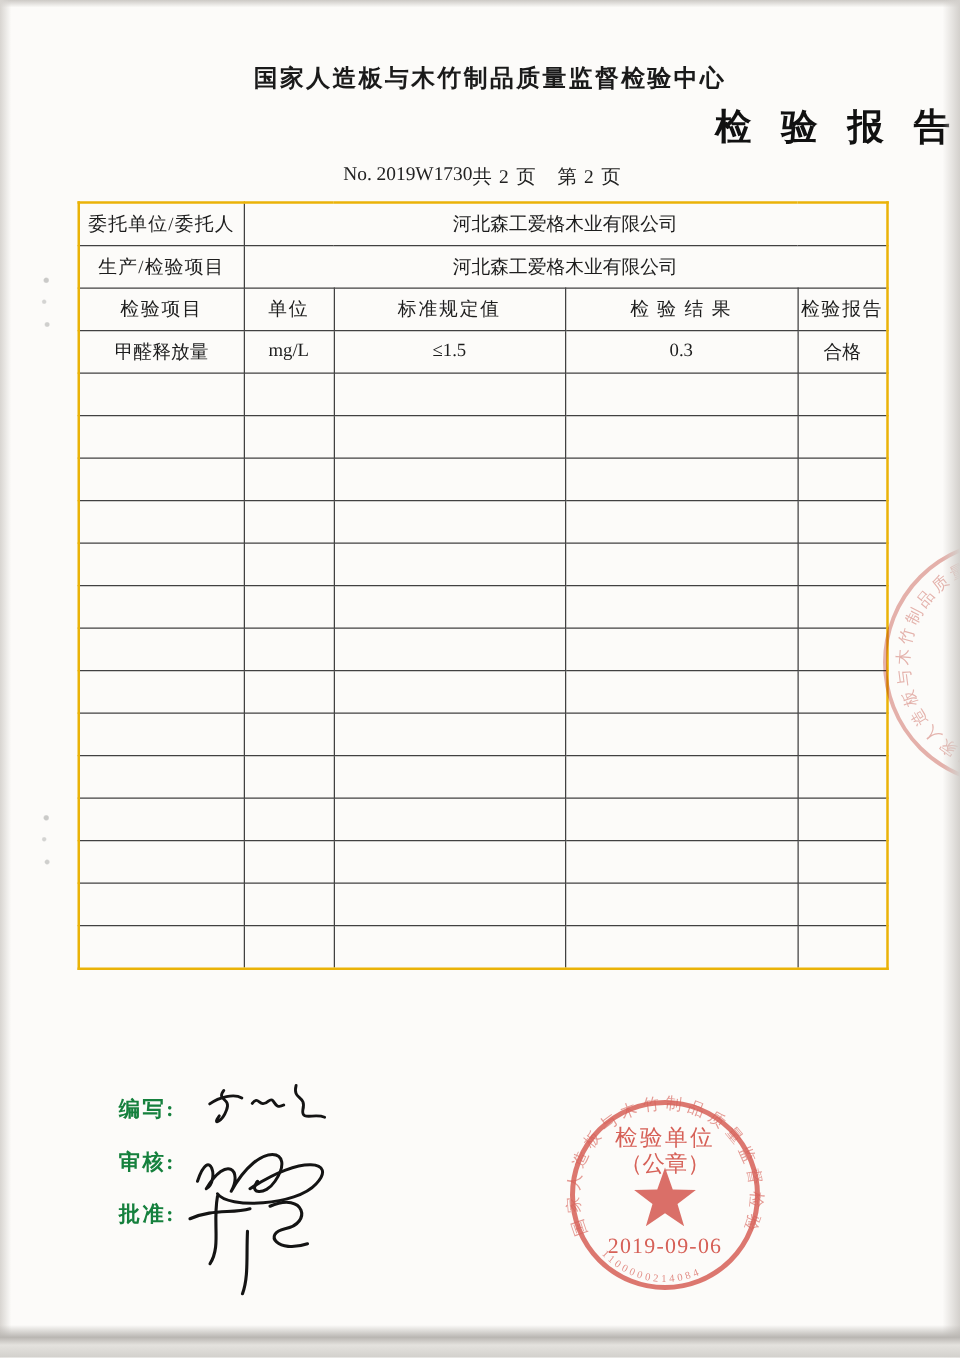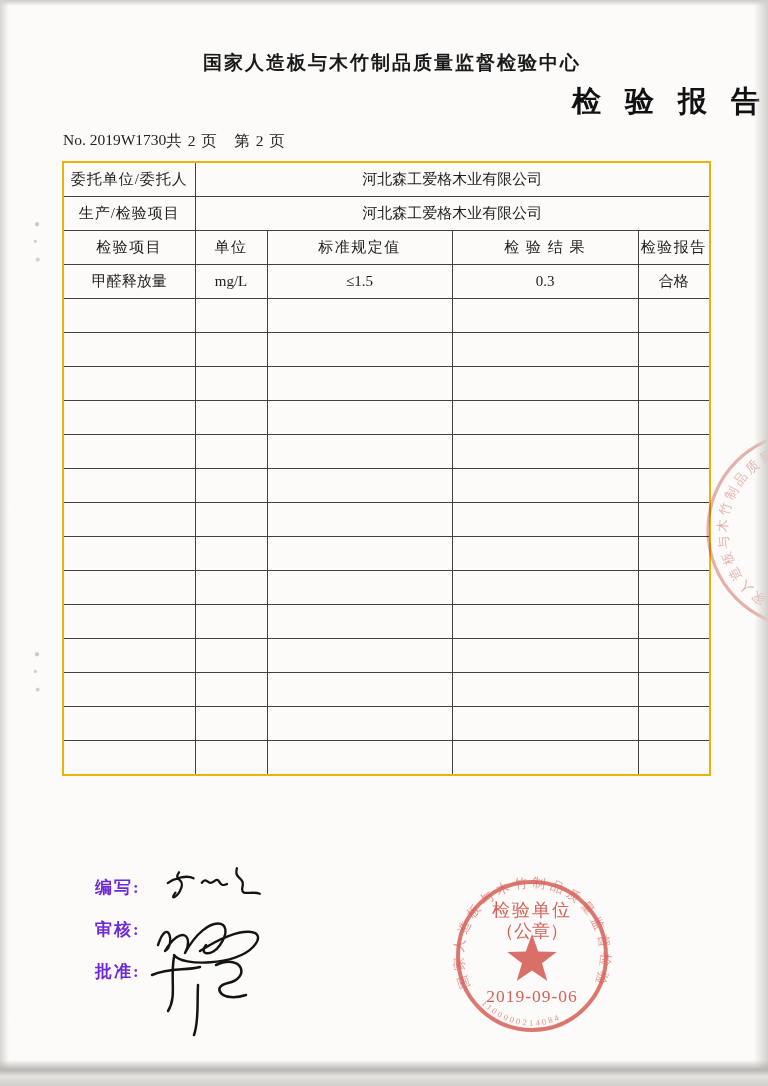--- a/index.html
+++ b/index.html
@@ -14,42 +14,42 @@
     text-align:center; font-size:19px; font-weight:600;
     letter-spacing:2px; color:#1a1a1a;
   }
   .report-title {
     position:absolute; top:82px; left:0; width:100%;
     text-align:right; font-size:29px; font-weight:700;
     letter-spacing:24px; padding-left:24px; box-sizing:border-box; color:#111;
   }
   .meta-row {
     position:absolute; top:131px; left:63px; width:646px;
-    display:flex; justify-content:flex-start;
+    display:flex; justify-content:center;
     font-size:15.5px; color:#222;
   }
   .meta-row .pages { letter-spacing:1px; }
   
   .report-table {
     position:absolute; top:161px; left:62px;
     border-collapse:collapse; table-layout:fixed; width:647px;
     border:2px solid #eab308;
   }
   .report-table td {
     border:1.5px solid #414141;
     height:33px; padding:0 2px;
     font-size:15px; text-align:center; color:#1d1d1d;
     white-space:nowrap; overflow:hidden;
   }
   .report-table td.lbl { letter-spacing:1px; }
   .report-table td.hdr { letter-spacing:1.5px;margin-left:41px; }
   
   .sig-label {
     position:absolute; left:95px; font-size:17px; font-weight:600;
-    letter-spacing:2px; color:#6d28d9;
+    letter-spacing:2px; color:#15803d;
   }
   .sig-svg { position:absolute; }
   .sig-svg path { fill:none; stroke:#141414; stroke-linecap:round; stroke-linejoin:round; }
   
   .stamp-svg { position:absolute; left:432px; top:856px; mix-blend-mode:multiply; opacity:.92; }
   .stamp-svg text { font-family:"Liberation Serif", serif; fill:#d6544b; }
   .edge-stamp-svg { position:absolute; left:660px; top:425px; overflow:visible; mix-blend-mode:multiply; }
   .edge-stamp-svg text { font-family:"Liberation Serif", serif; }
   
   .edge-top    { position:absolute; left:0; top:0; width:768px; height:6px;

